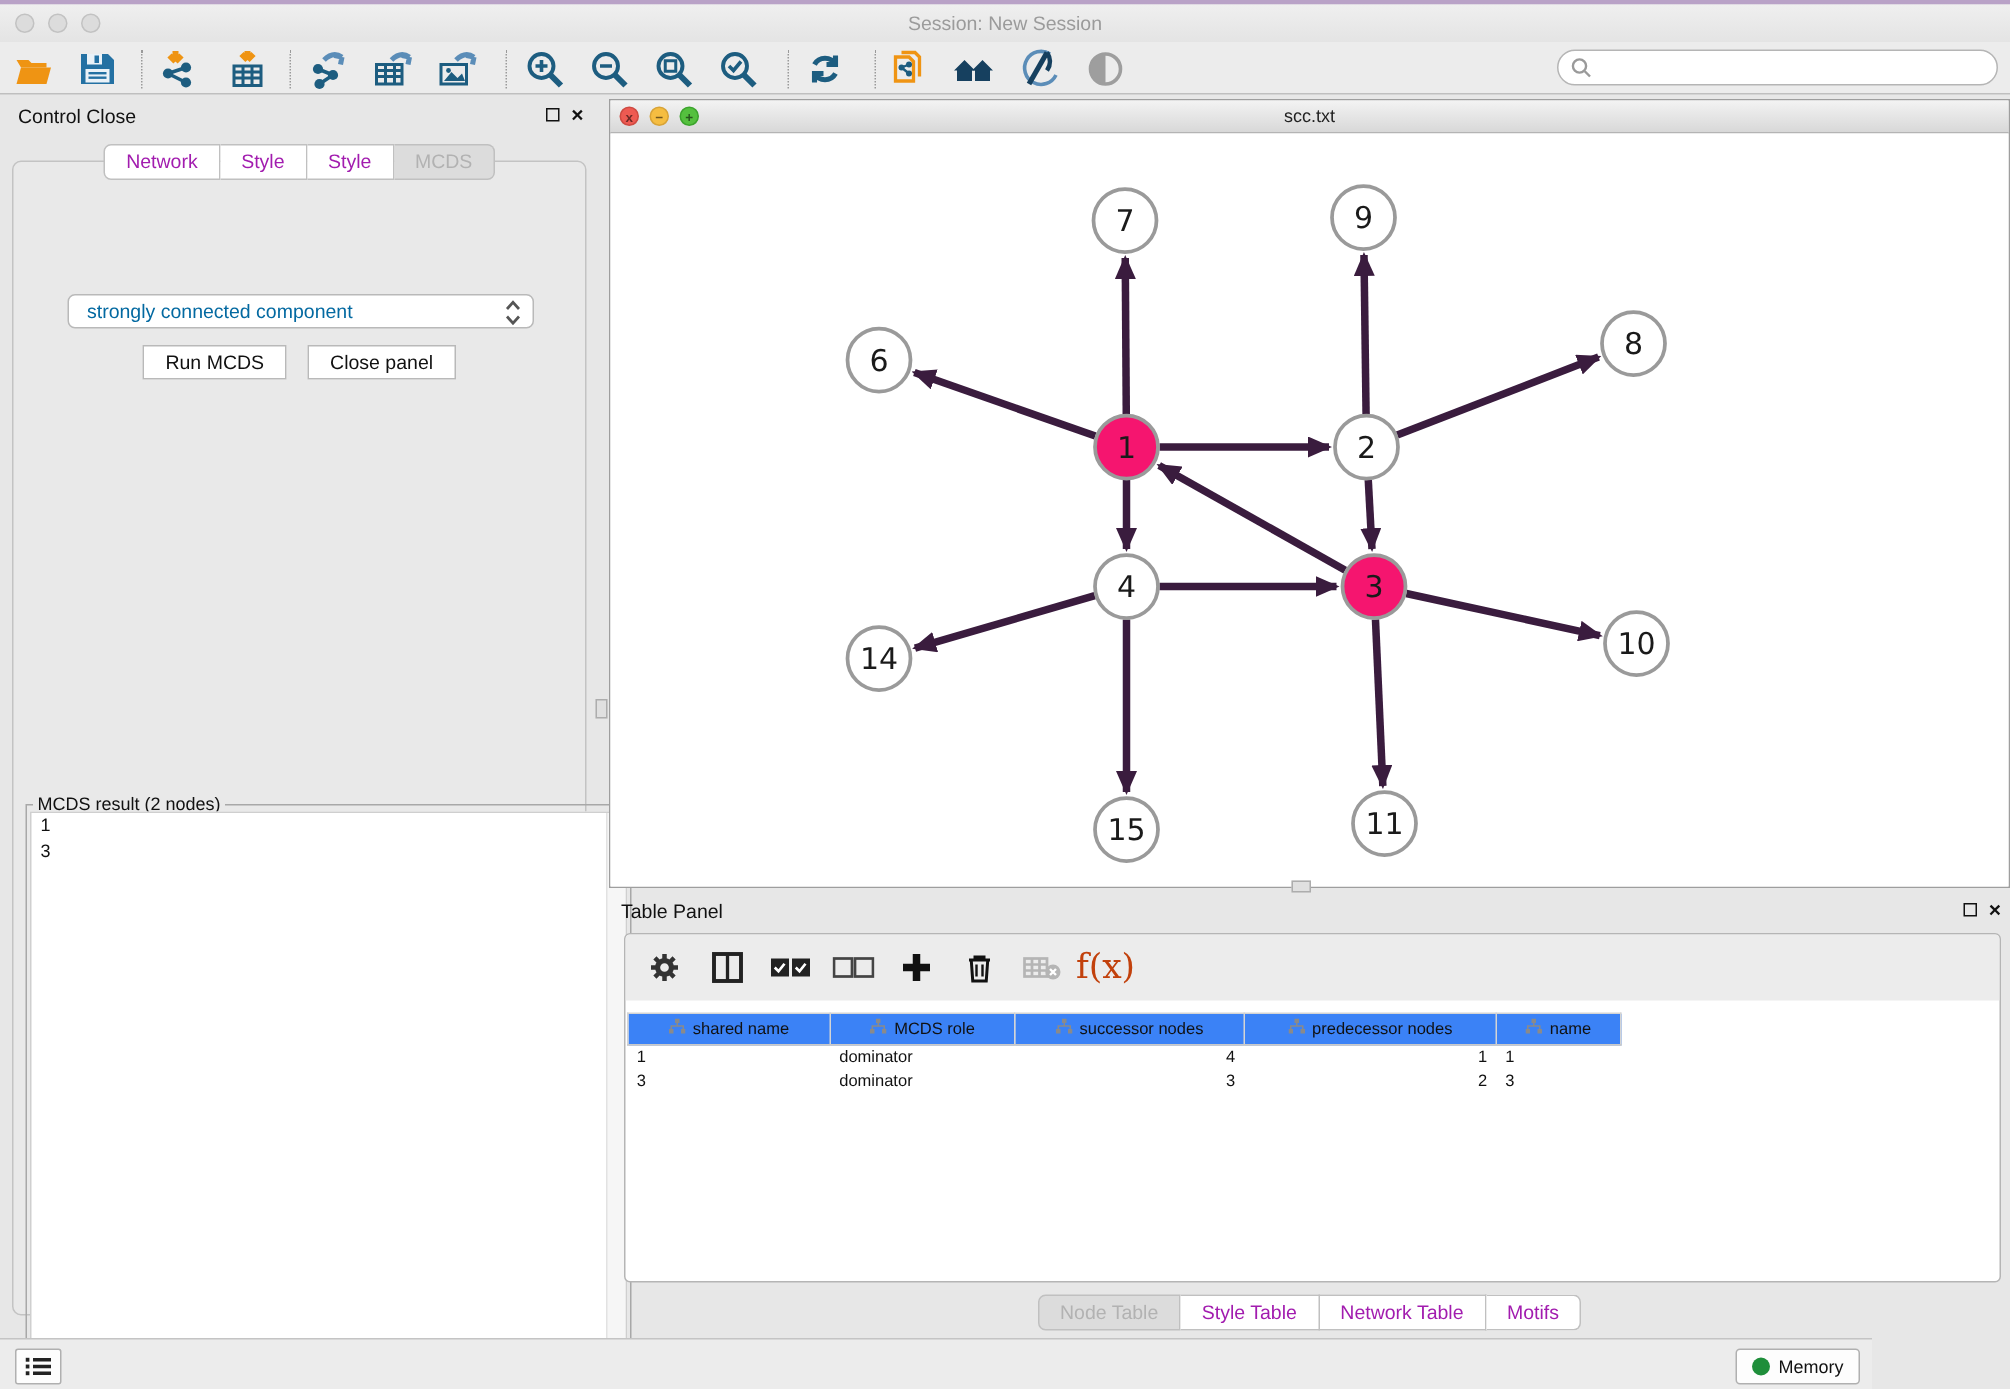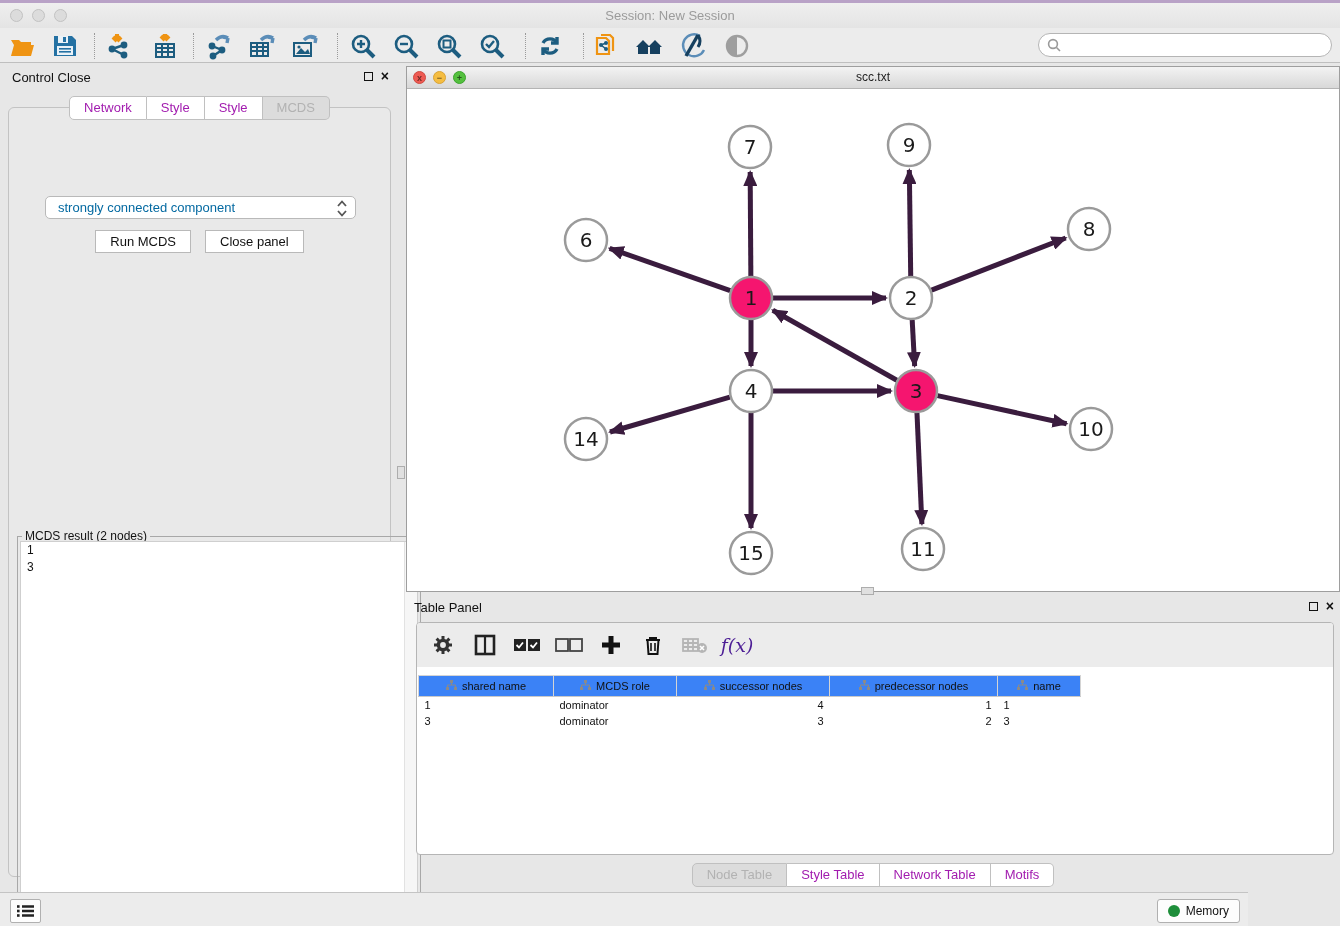--- a/index.html
+++ b/index.html
@@ -77,21 +77,21 @@
   .h-handle { position:absolute; left:861px; top:587px; width:13px; height:8px;
     background:#e0e0e0; border:1px solid #adadad; z-index:3; }
 
   
   .table-panel { position:absolute; left:406px; top:596px; width:934px; height:295px; }
   .tp-box { position:absolute; left:10px; top:26px; width:918px; height:233px;
     border:1px solid #b5b5b5; border-radius:4px; background:#fff; overflow:hidden; }
   .tp-toolbar { position:absolute; left:0; top:0; width:100%; height:44px; background:#ececec;
     display:flex; align-items:center; padding-left:12px; gap:14px; }
   .tp-icon { width:28px; height:26px; cursor:pointer; display:flex; align-items:center; justify-content:center; }
-  .fx { font-family:"DejaVu Serif", serif; font-style:italic; font-size:19px; color:#4c1d95; }
+  .fx { font-family:"DejaVu Serif", serif; font-size:23px; color:#c2410c; }
   table.node-table { border-collapse:collapse; position:absolute; left:1px; top:52px; font-size:11px; color:#111; }
   table.node-table th { background:#3b82f6; border:1px solid #d4d4d4; border-bottom:1px solid #c9c9c9;
     font-weight:normal; height:21px; padding:0 4px; white-space:nowrap; }
   table.node-table th .hdr-inner { display:flex; align-items:center; justify-content:center; gap:5px; }
   table.node-table td { height:16px; padding:0 6px; white-space:nowrap; }
 
   .tp-tabs { position:absolute; left:0; bottom:4px; width:100%; display:flex; justify-content:center; }
 
   
   .statusbar { position:absolute; left:0; top:892px; width:1248px; height:34px;

